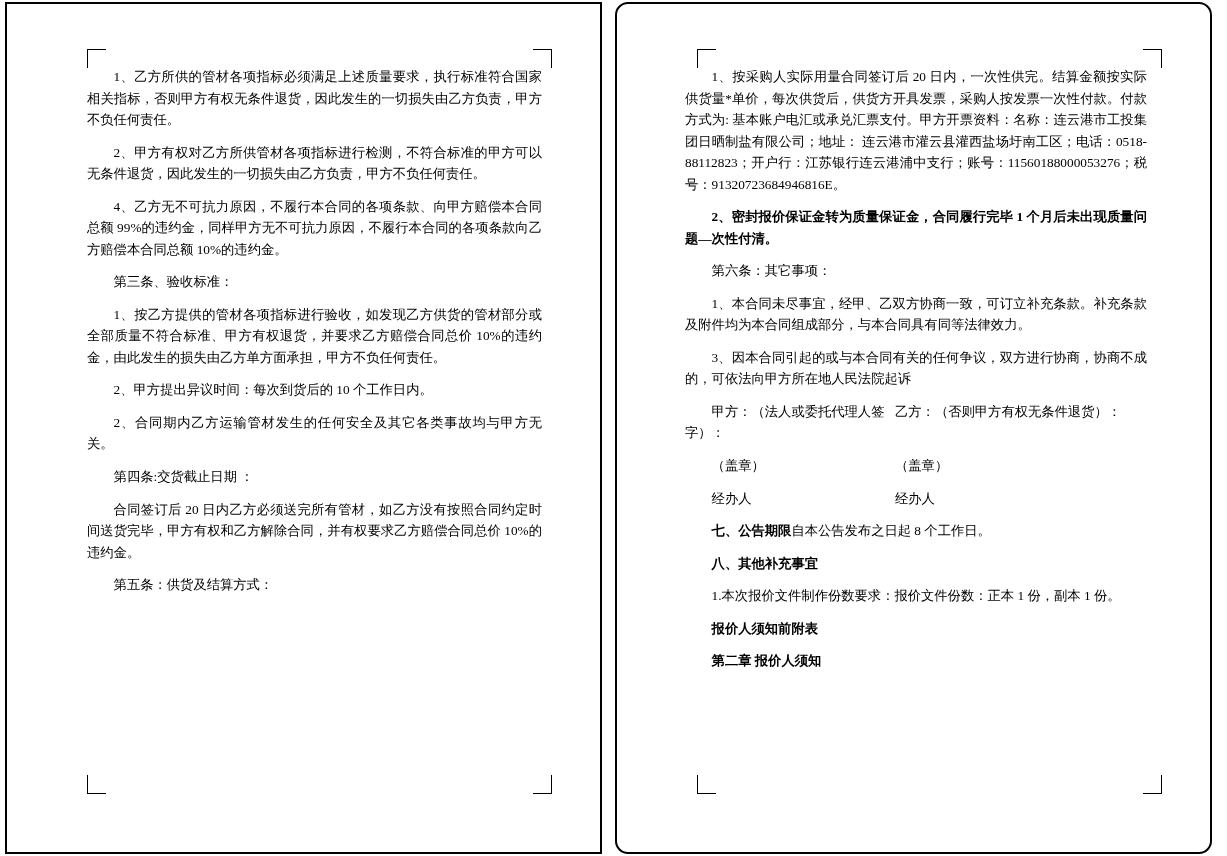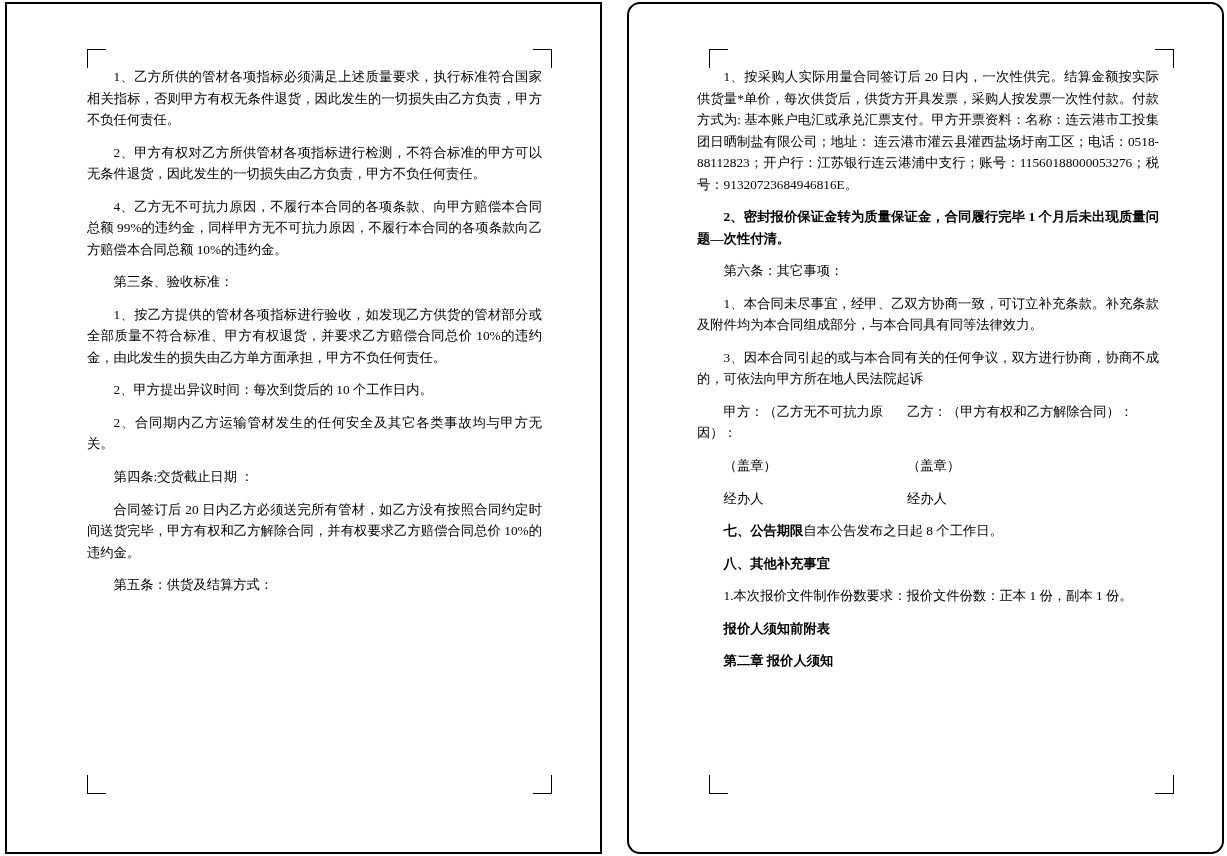--- a/index.html
+++ b/index.html
@@ -12,21 +12,21 @@
     height: 856px;
     font-family: "Liberation Serif", "DejaVu Serif", serif;
     overflow: hidden;
   }
   .workspace {
     position: relative;
     width: 1227px;
     height: 856px;
     background: #ffffff;
     display: flex;
-    gap: 13px;
+    gap: 1px;
     padding: 0;
     box-sizing: border-box;
   }
   .page {
     position: relative;
     width: 597px;
     height: 852px;
     margin-top: 2px;
     background: #ffffff;
     border: 2px solid #000000;
@@ -113,22 +113,22 @@
     <div class="crop br"></div>
 
     <div class="content">
       <p class="para indent">1、按采购人实际用量合同签订后 20 日内，一次性供完。结算金额按实际供货量*单价，每次供货后，供货方开具发票，采购人按发票一次性付款。付款方式为: 基本账户电汇或承兑汇票支付。甲方开票资料：名称：连云港市工投集团日晒制盐有限公司；地址：  连云港市灌云县灌西盐场圩南工区；电话：0518-88112823；开户行：江苏银行连云港浦中支行；账号：11560188000053276；税号：91320723684946816E。</p>
       <p class="para indent bold">2、密封报价保证金转为质量保证金，合同履行完毕 1 个月后未出现质量问题—次性付清。</p>
       <p class="para indent">第六条：其它事项：</p>
       <p class="para indent">1、本合同未尽事宜，经甲、乙双方协商一致，可订立补充条款。补充条款及附件均为本合同组成部分，与本合同具有同等法律效力。</p>
       <p class="para indent">3、因本合同引起的或与本合同有关的任何争议，双方进行协商，协商不成的，可依法向甲方所在地人民法院起诉</p>
 
       <div class="sig-row">
-        <div class="c1">甲方：（乙方无不可抗力原因）：</div>
-        <div class="c2">乙方：（甲方有权和乙方解除合同）：</div>
+        <div class="c1">甲方：（法人或委托代理人签字）：</div>
+        <div class="c2">乙方：（否则甲方有权无条件退货）：</div>
       </div>
       <div class="sig-row">
         <div class="c1">（盖章）</div>
         <div class="c2">（盖章）</div>
       </div>
       <div class="sig-row">
         <div class="c1">经办人</div>
         <div class="c2">经办人</div>
       </div>
 

